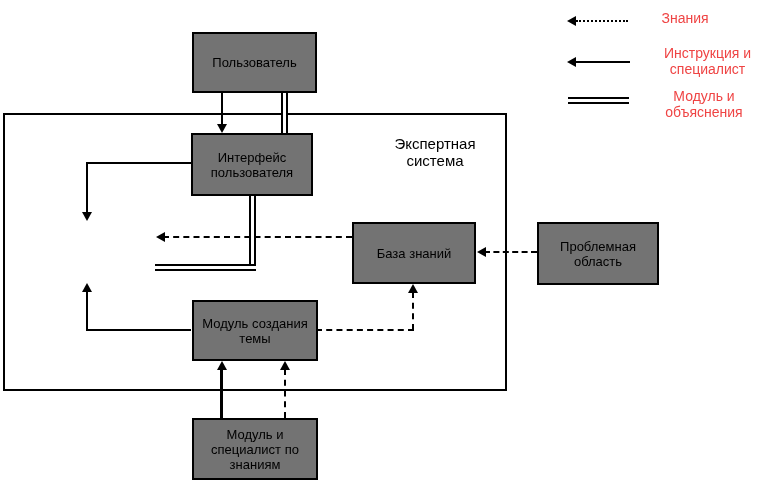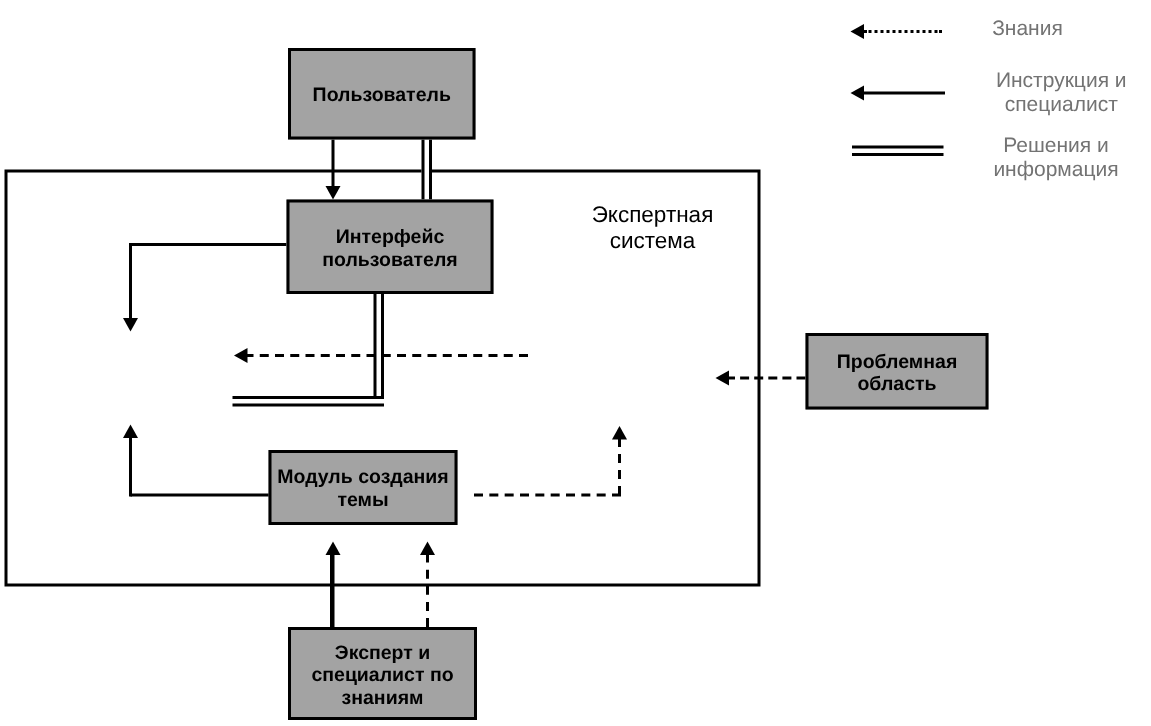--- a/index.html
+++ b/index.html
@@ -10,32 +10,31 @@
   #canvas {
     position: relative;
     width: 767px;
     height: 484px;
     background: #ffffff;
     overflow: hidden;
   }
   .box {
     position: absolute;
     border: 2px solid #000;
-    background: #a3a3a3;
+    background: #737373;
     box-sizing: border-box;
     display: flex;
     align-items: center;
     justify-content: center;
     text-align: center;
     font-size: 13px;
     line-height: 15px;
     color: #000;
     padding: 2px;
     z-index: 3;
-    font-weight: bold;
   }
   .frame {
     position: absolute;
     border: 2px solid #000;
     box-sizing: border-box;
     background: transparent;
     z-index: 1;
   }
   .sys-title {
     position: absolute;
@@ -55,43 +54,44 @@
   .hdbl   { position: absolute; height: 3px; border-top: 2px solid #000; border-bottom: 2px solid #000; box-sizing: content-box; background: #fff; z-index: 2; }
   .vdbl   { position: absolute; width: 3px; border-left: 2px solid #000; border-right: 2px solid #000; box-sizing: content-box; background: #fff; z-index: 2; }
   .arr-up    { position: absolute; width: 0; height: 0; border-left: 5px solid transparent; border-right: 5px solid transparent; border-bottom: 9px solid #000; z-index: 4; }
   .arr-down  { position: absolute; width: 0; height: 0; border-left: 5px solid transparent; border-right: 5px solid transparent; border-top: 9px solid #000; z-index: 4; }
   .arr-left  { position: absolute; width: 0; height: 0; border-top: 5px solid transparent; border-bottom: 5px solid transparent; border-right: 9px solid #000; z-index: 4; }
   .legend-label {
     position: absolute;
     font-size: 14px;
     line-height: 16px;
     text-align: center;
-    color: #737373;
+    color: #ef4444;
     z-index: 2;
   }
 </style>
 </head>
 <body>
 
 <div id="canvas">
 
   <div class="frame" style="left:3px; top:113px; width:504px; height:278px;"></div>
   <div class="sys-title" style="left:370px; top:135px; width:130px;">Экспертная система</div>
 
   <div class="box" style="left:192px; top:32px; width:125px; height:61px;">Пользователь</div>
 
-  <div class="box" style="left:191px; top:133px; width:138px; height:63px;">Интерфейс пользователя</div>
+  <div class="box" style="left:191px; top:133px; width:122px; height:63px;">Интерфейс пользователя</div>
 
 
+  <div class="box" style="left:352px; top:222px; width:124px; height:62px;">База знаний</div>
 
-  <div class="box" style="left:537px; top:222px; width:122px; height:51px;">Проблемная область</div>
+  <div class="box" style="left:537px; top:222px; width:122px; height:63px;">Проблемная область</div>
 
-  <div class="box" style="left:179px; top:300px; width:126px; height:50px;">Модуль создания темы</div>
+  <div class="box" style="left:192px; top:300px; width:126px; height:61px;">Модуль создания темы</div>
 
-  <div class="box" style="left:192px; top:418px; width:126px; height:62px;">Эксперт и специалист по знаниям</div>
+  <div class="box" style="left:192px; top:418px; width:126px; height:62px;">Модуль и специалист по знаниям</div>
 
   <div class="vline" style="left:221px; top:93px; height:34px;"></div>
   <div class="arr-down" style="left:217px; top:124px;"></div>
 
   <div class="vdbl" style="left:281px; top:93px; height:40px;"></div>
 
   <div class="hline" style="left:87px; top:162px; width:104px;"></div>
   <div class="vline" style="left:86px; top:162px; height:52px;"></div>
   <div class="arr-down" style="left:82px; top:212px;"></div>
 
@@ -120,15 +120,15 @@
 
   <div class="hdot" style="left:576px; top:20px; width:52px;"></div>
   <div class="arr-left" style="left:567px; top:16px;"></div>
   <div class="legend-label" style="left:640px; top:10px; width:90px;">Знания</div>
 
   <div class="hline" style="left:576px; top:61px; width:54px;"></div>
   <div class="arr-left" style="left:567px; top:57px;"></div>
   <div class="legend-label" style="left:650px; top:45px; width:115px;">Инструкция и специалист</div>
 
   <div class="hdbl" style="left:568px; top:97px; width:61px;"></div>
-  <div class="legend-label" style="left:648px; top:88px; width:112px;">Решения и информация</div>
+  <div class="legend-label" style="left:648px; top:88px; width:112px;">Модуль и объяснения</div>
 
 </div>
 
 </body></html>

